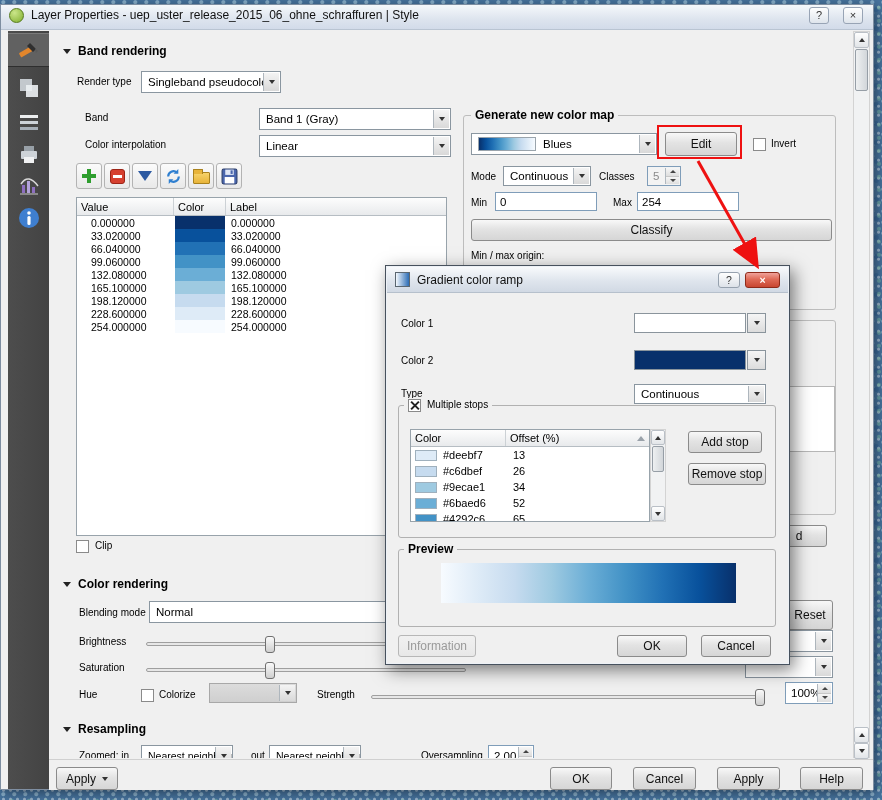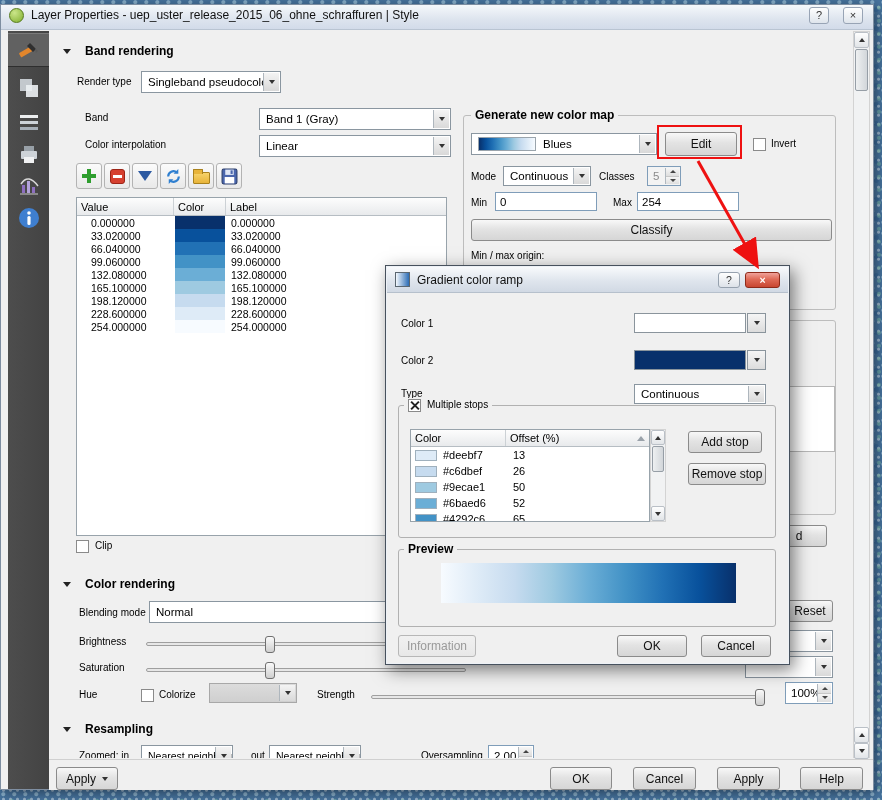--- a/index.html
+++ b/index.html
@@ -22,21 +22,21 @@
     background: linear-gradient(#f5f8fb, #dde4ee 60%, #d2dbe9); border-bottom: 1px solid #b9c4d2;
     display: flex; align-items: center; padding: 0 10px 4px 8px; font-size: 12px; }
   .titlebar .ttext { flex: 1; margin-left: 7px; color: #111; white-space: nowrap; overflow: hidden; }
   .tb-btn { width: 20px; height: 17px; border: 1px solid #98a4b5; border-radius: 3px;
     background: linear-gradient(#fefefe, #dfe5ec); display: flex; align-items: center; justify-content: center;
     font-size: 11px; color: #333; }
   .app-icon { width: 15px; height: 15px; border-radius: 50%; background: radial-gradient(circle at 35% 30%, #cbe68a, #7fae2e); border: 1px solid #567b1d; }
   .sidebar { position: absolute; left: 7px; top: 26px; width: 41px; height: 758px; background: linear-gradient(90deg,#4d4d4d,#434343); }
   .side-tile { position: absolute; left: 0; width: 41px; height: 34px; display: flex; align-items: center; justify-content: center; }
   .side-tile.sel { background: #616161; border-top: 1px solid #7a7a7a; border-bottom: 1px solid #2e2e2e; }
-  .sec-h { position: absolute; display: flex; align-items: center; gap: 14px; font-weight: bold; font-size: 12px; color: #000; }
+  .sec-h { position: absolute; display: flex; align-items: center; gap: 7px; font-weight: bold; font-size: 12px; color: #000; }
   .tri-exp { width: 0; height: 0; border-left: 4px solid transparent; border-right: 4px solid transparent; border-top: 5px solid #222; }
   .tri-d { width: 0; height: 0; border-left: 3.5px solid transparent; border-right: 3.5px solid transparent; border-top: 4px solid #333; }
   .tri-u { width: 0; height: 0; border-left: 3.5px solid transparent; border-right: 3.5px solid transparent; border-bottom: 4px solid #333; }
   .t3d { width: 0; height: 0; border-left: 3px solid transparent; border-right: 3px solid transparent; border-top: 3px solid #444; }
   .t3u { width: 0; height: 0; border-left: 3px solid transparent; border-right: 3px solid transparent; border-bottom: 3px solid #444; }
   .combo { position: absolute; background: #fff; border: 1px solid #8a96a0; font-size: 11.5px;
     display: flex; align-items: center; padding: 0 20px 0 6px; white-space: nowrap; overflow: hidden; }
   .combo .arr { position: absolute; right: 1px; top: 1px; bottom: 1px; width: 16px;
     background: linear-gradient(#f4f4f4, #d9d9d9); border-left: 1px solid #aeb6bd;
     display: flex; align-items: center; justify-content: center; }
@@ -340,21 +340,21 @@
     <input class="input" style="left: 494px; top: 187px; width: 102px; height: 19px;" readonly="" value="0">
     <div class="lbl" style="left:612px; top:191px;">Max</div>
     <input class="input" style="left: 636px; top: 187px; width: 102px; height: 19px;" readonly="" value="254">
 
     <div class="btn" style="left:470px; top:214px; width:361px; height:22px;">Classify</div>
     <div class="lbl" style="left:470px; top:244px;">Min / max origin:</div>
 
     <div class="group" style="left:648px; top:315px; width:187px; height:195px;"></div>
     <div class="ab" style="left:700px; top:381px; width:134px; height:66px; background:#fff; border:1px solid #b7b7b7;"></div>
     <div class="btn" style="left:770px; top:520px; width:56px; height:22px;">d</div>
-    <div class="btn" style="left:786px; top:595px; width:46px; height:22px;">Reset</div>
+    <div class="btn" style="left:786px; top:595px; width:46px; height:30px;">Reset</div>
     <div class="combo" style="left:744px; top:625px; width:88px; height:22px;">
       <span class="arr">
           <span class="tri-d"></span>
         </span>
     </div>
     <div class="combo" style="left:744px; top:651px; width:88px; height:22px;">
       <span class="arr">
           <span class="tri-d"></span>
         </span>
     </div>
@@ -520,21 +520,21 @@
               <span class="sw2" style="background-color: rgb(198, 219, 239);"></span>
               <span>#c6dbef</span>
             </div>
           <div class="td2-o">26</div>
         </div>
         <div class="trow2">
           <div class="td2-c">
               <span class="sw2" style="background-color: rgb(158, 202, 225);"></span>
               <span>#9ecae1</span>
             </div>
-          <div class="td2-o">50</div>
+          <div class="td2-o">34</div>
         </div>
         <div class="trow2">
           <div class="td2-c">
               <span class="sw2" style="background-color: rgb(107, 174, 214);"></span>
               <span>#6baed6</span>
             </div>
           <div class="td2-o">52</div>
         </div>
         <div class="trow2">
           <div class="td2-c">

